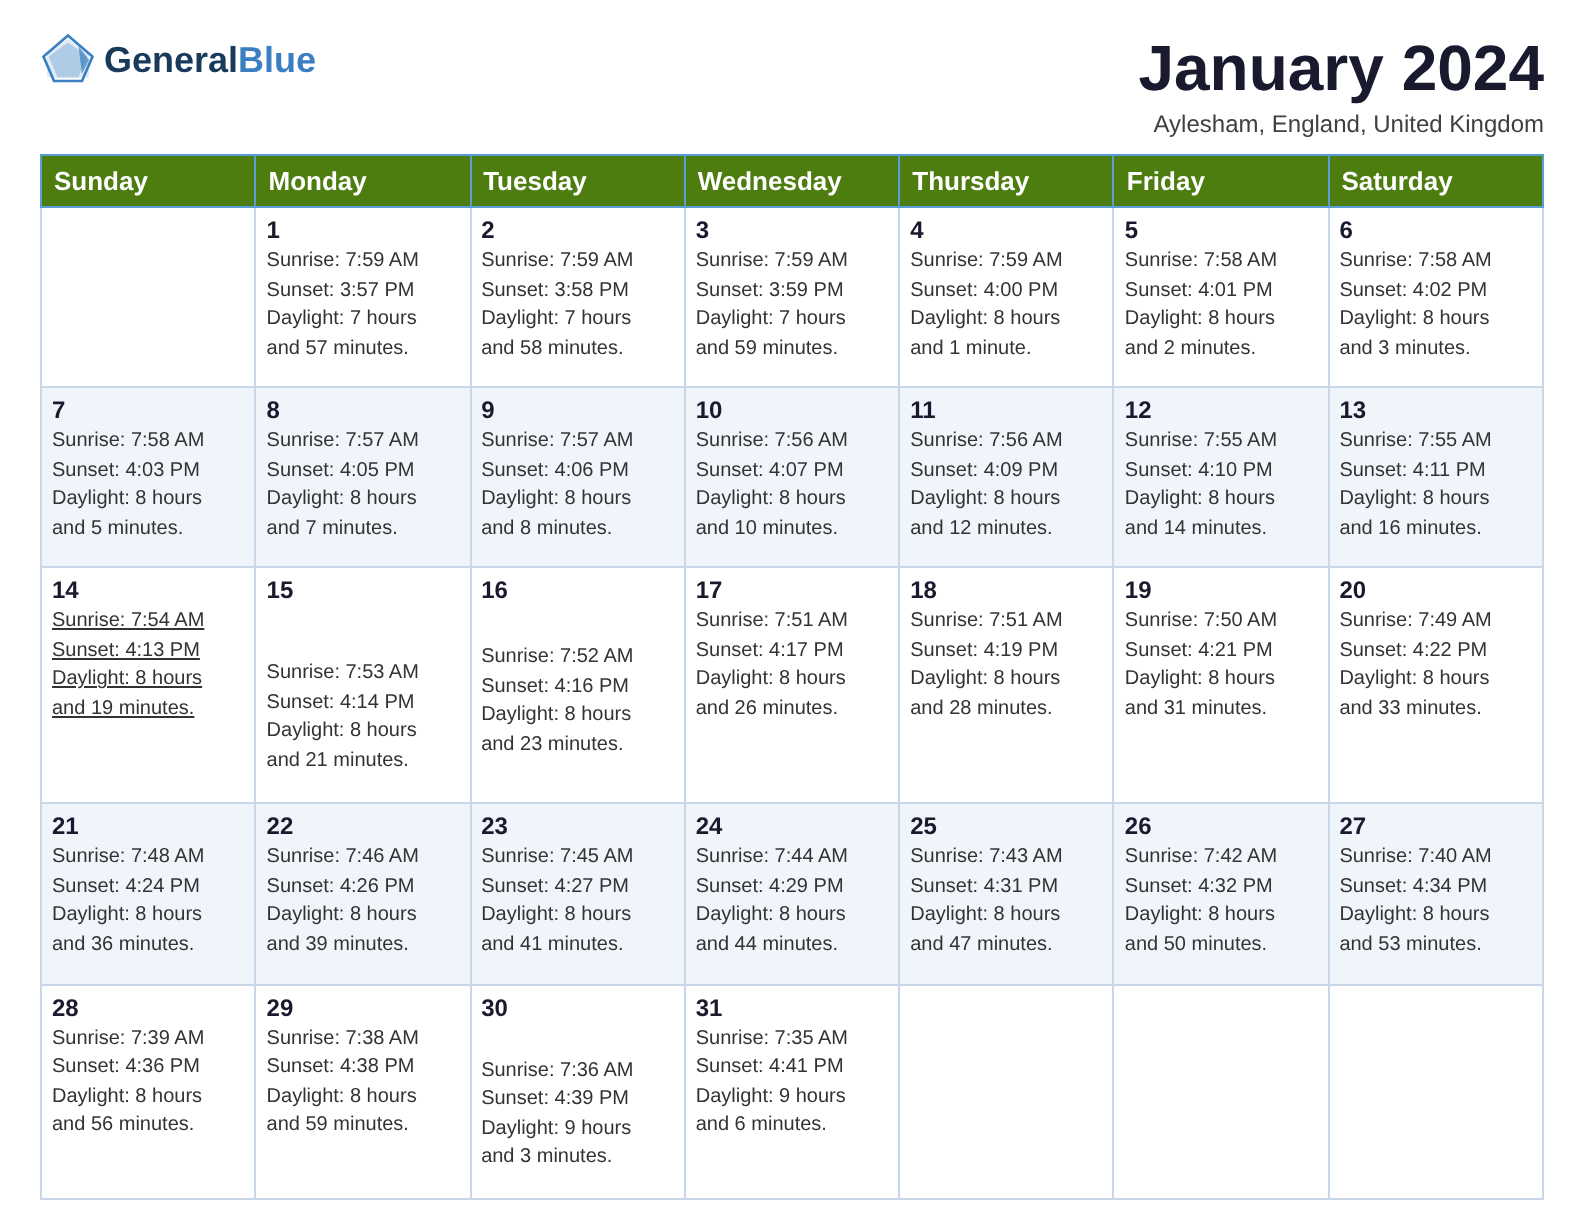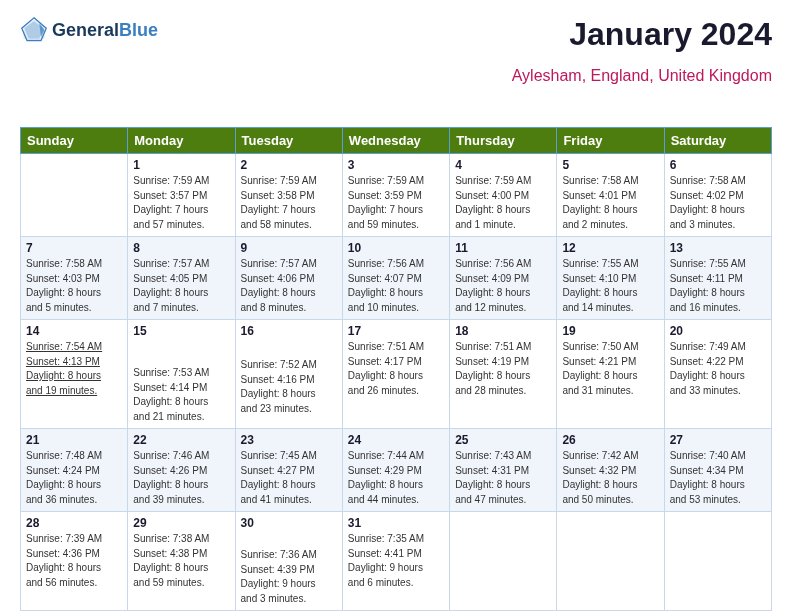--- a/index.html
+++ b/index.html
@@ -9,21 +9,20 @@
       font-family: Arial, sans-serif;
       background: #fff;
       overflow: hidden;
     }
     .page {
       width: 792px;
       height: 612px;
       padding: 16px 20px 12px 20px;
       display: flex;
       flex-direction: column;
-      gap: 34px;
     }
     .header {
       display: flex;
       align-items: flex-start;
       justify-content: space-between;
       margin-bottom: 8px;
     }
     .logo {
       display: flex;
       align-items: center;
@@ -35,23 +34,23 @@
     }
     .title-block {
       text-align: right;
     }
     .main-title {
       font-size: 32px;
       font-weight: bold;
       color: #1a1a2e;
     }
     .subtitle {
-      font-size: 16px;
-      color: #be185d;
-      margin-top: 14px;
+      font-size: 12px;
+      color: #404040;
+      margin-top: 2px;
     }
     .calendar {
       width: 100%;
       border-collapse: collapse;
       flex: 1;
     }
     .calendar thead th {
       background: #4d7c0f;
       color: #fff;
       font-size: 13px;

